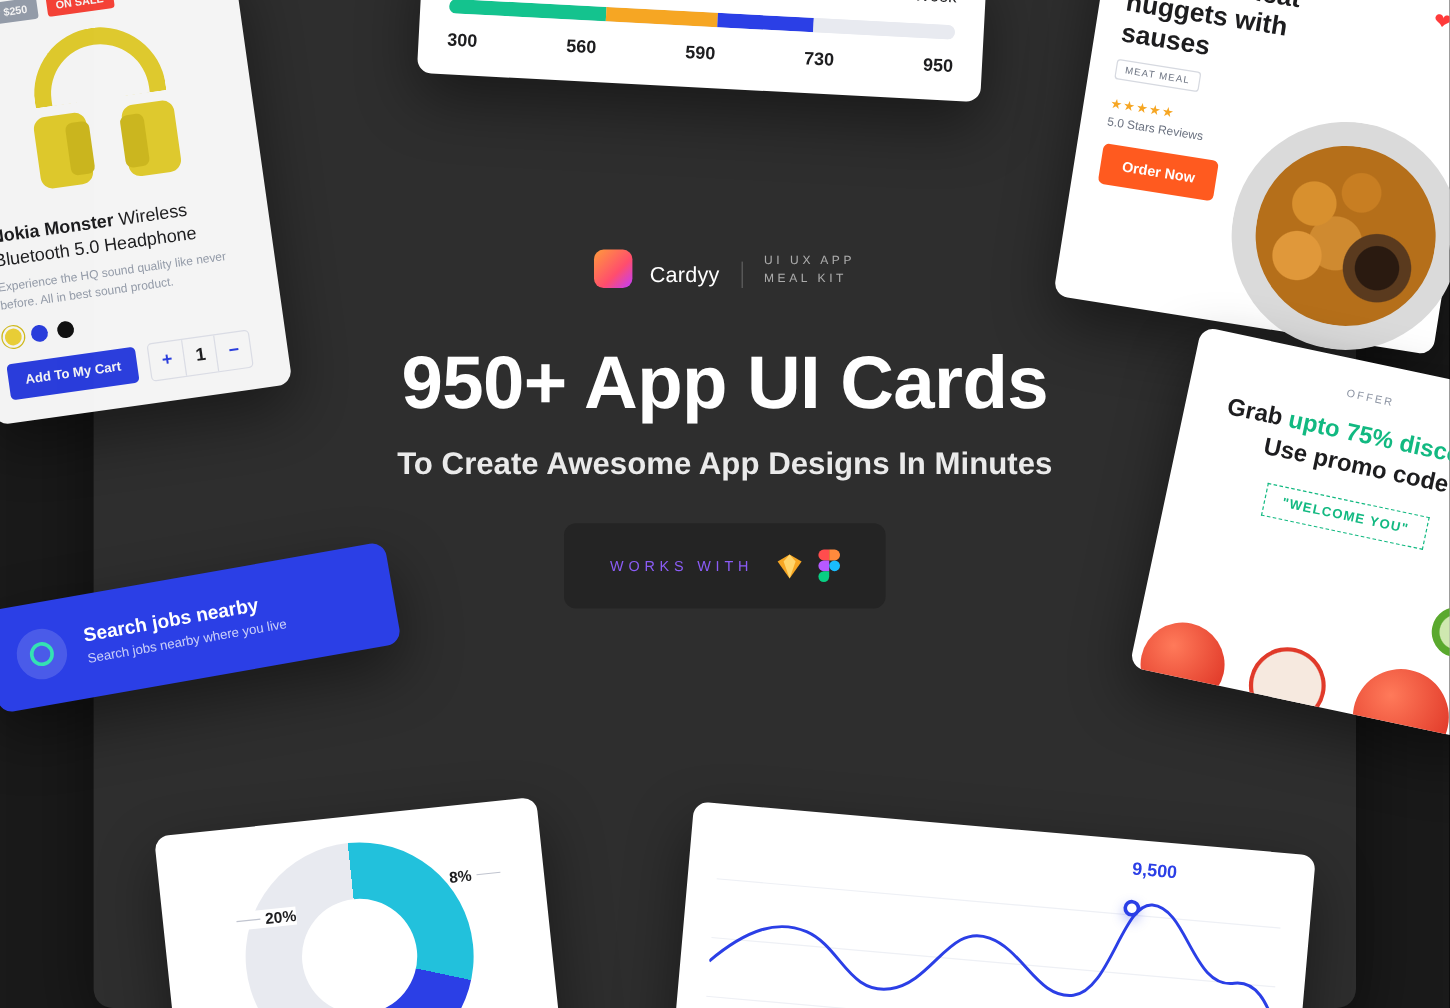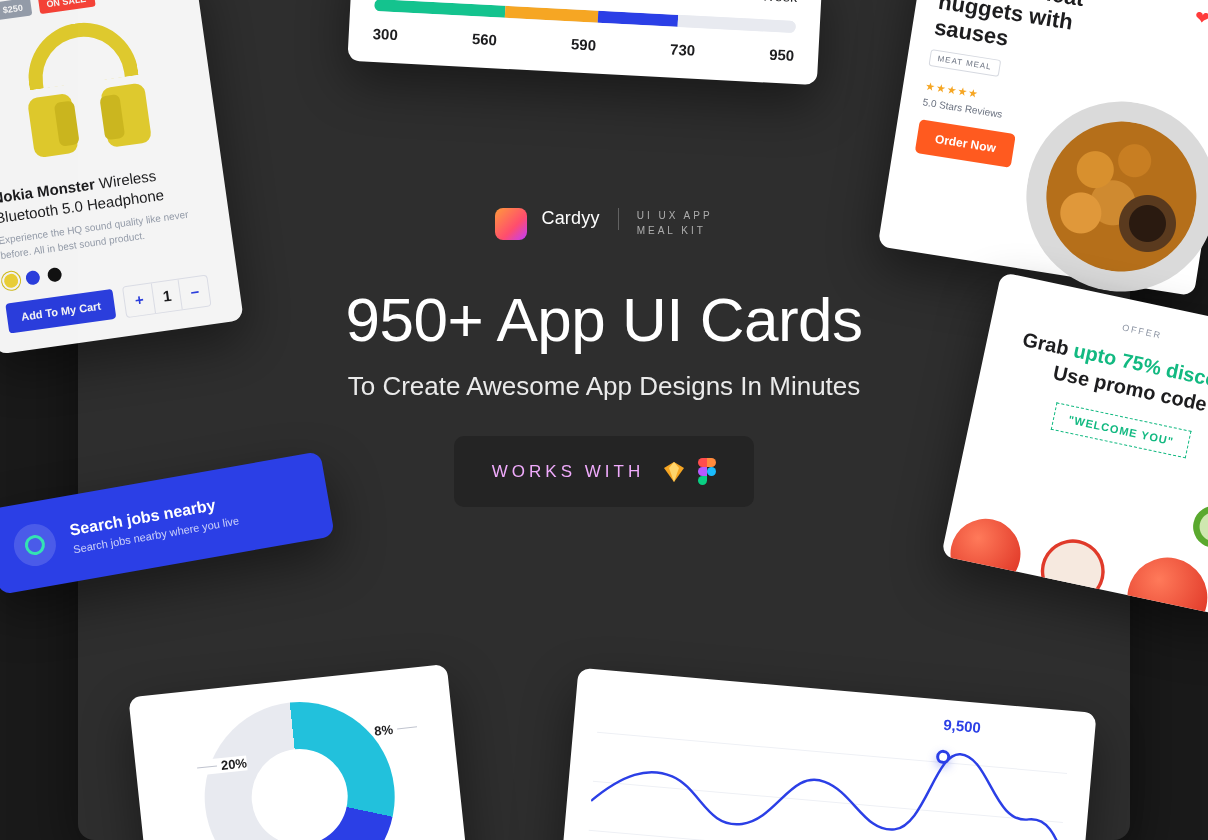--- a/index.html
+++ b/index.html
@@ -1,29 +1,29 @@
 <!DOCTYPE html>
 <html><head>
 <meta charset="utf-8">
 <style>
   * { margin:0; padding:0; box-sizing:border-box; }
   html,body { width:1208px; height:840px; overflow:hidden; font-family:-apple-system,BlinkMacSystemFont,"Segoe UI",Helvetica,Arial,sans-serif; background:#000; }
   .stage { position:relative; width:1208px; height:840px; background:#1a1a1a; }
   .panel { position:absolute; left:78px; top:0; width:1052px; height:840px; background:#2e2e2e; border-radius:0 0 16px 16px; box-shadow:0 20px 60px rgba(0,0,0,.5); }
   .center { position:absolute; left:0; right:0; top:208px; text-align:center; color:#fff; }
-  .brand { display:flex; align-items:flex-start; justify-content:center; gap:14px; margin-bottom:44px; }
+  .brand { display:flex; align-items:flex-end; justify-content:center; gap:14px; margin-bottom:44px; }
   .brand-logo { width:32px; height:32px; border-radius:8px; background:linear-gradient(135deg,#ff9a3c 0%,#ff4d6d 60%,#c13cff 100%); }
   .brand-name { font-size:18px; font-weight:500; color:#fff; letter-spacing:.2px; }
   .brand-sep { width:1px; height:22px; background:rgba(255,255,255,.25); margin:0 4px; }
   .brand-tag { font-size:10px; letter-spacing:3px; line-height:1.5; color:rgba(255,255,255,.6); text-align:left; }
-  .headline { font-size:62px; font-weight:400; letter-spacing:-.5px; color:#fff; margin-bottom:16px; }
-  .subhead { font-size:26px; font-weight:400; color:rgba(255,255,255,.9); margin-bottom:34px; }
+  .headline { font-size:62px; font-weight:700; letter-spacing:-.5px; color:#fff; margin-bottom:16px; }
+  .subhead { font-size:26px; font-weight:700; color:rgba(255,255,255,.9); margin-bottom:34px; }
   .desc { font-size:16px; line-height:1.7; color:rgba(255,255,255,.7); max-width:640px; margin:0 auto 44px; }
   .works { display:inline-flex; align-items:center; gap:18px; background:#242424; padding:22px 38px; border-radius:10px; }
-  .works-label { font-size:17px; letter-spacing:4px; color:#f0abfc; font-weight:500; }
+  .works-label { font-size:12px; letter-spacing:4px; color:#8b5cf6; font-weight:500; }
   .works-icons { display:flex; align-items:center; gap:12px; }
   .icon-sketch { width:24px; height:24px; }
   .icon-figma { display:flex; flex-direction:column; }
   .figma-row { display:flex; }
   .figma-dot { width:9px; height:9px; }
 
   
   .card { position:absolute; background:#fff; border-radius:12px; box-shadow:0 20px 50px rgba(0,0,0,.45); color:#1d1d1f; }
 
   

